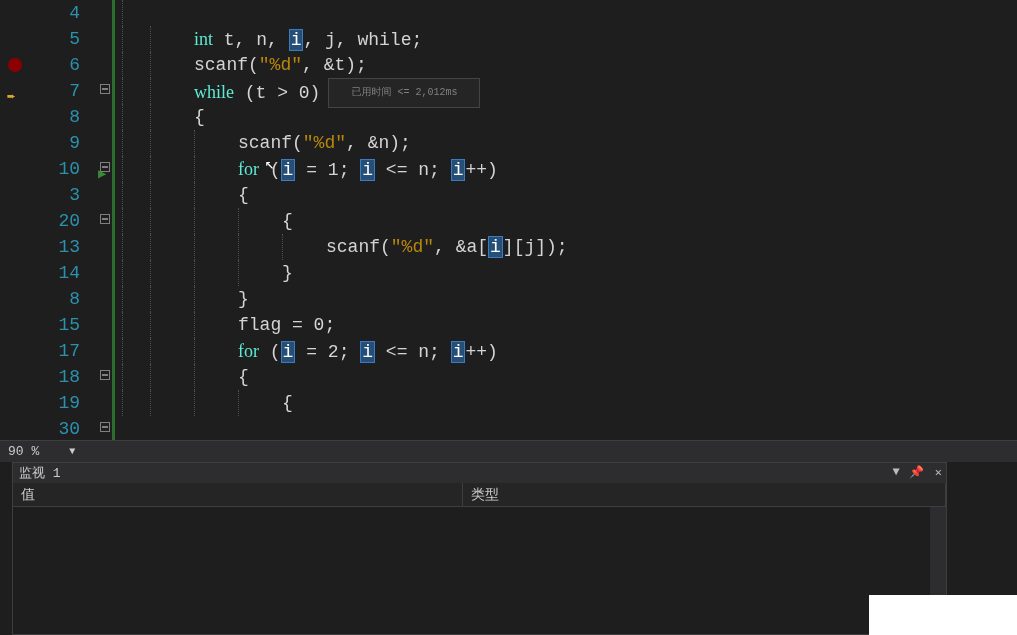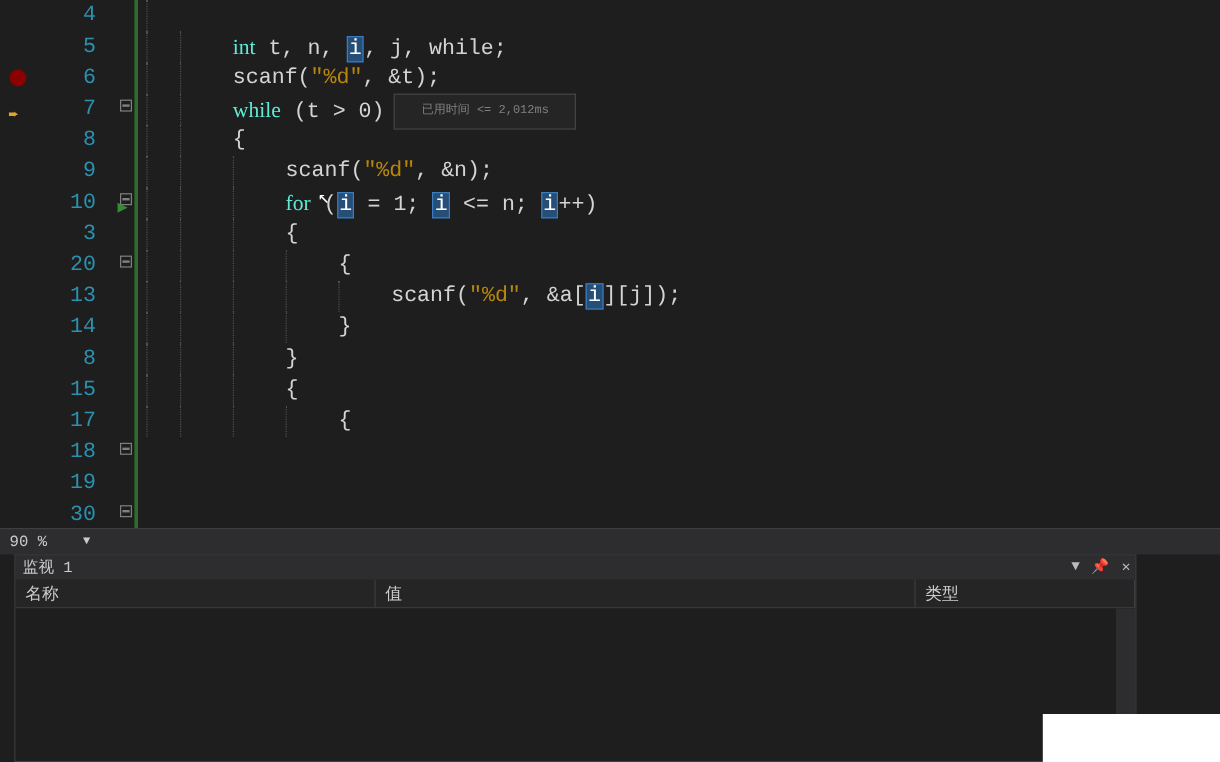--- a/index.html
+++ b/index.html
@@ -120,20 +120,22 @@
       <div class="row"><span class="guide" style="width: 28px;"></span><span class="guide" style="width: 44px;"></span><span class="txt">scanf(</span><span class="str">"%d"</span><span class="txt">, &amp;t);</span></div>
       <div class="row"><span class="guide" style="width: 28px;"></span><span class="guide" style="width: 44px;"></span><span class="kw">while</span><span class="txt"> (t &gt; 0)</span><span class="inlay">已用时间 &lt;= 2,012ms</span></div>
       <div class="row"><span class="guide" style="width: 28px;"></span><span class="guide" style="width: 44px;"></span><span class="txt">{</span></div>
       <div class="row"><span class="guide" style="width: 28px;"></span><span class="guide" style="width: 44px;"></span><span class="guide" style="width: 44px;"></span><span class="txt">scanf(</span><span class="str">"%d"</span><span class="txt">, &amp;n);</span></div>
       <div class="row"><span class="exec-arrow">▶</span><span class="guide" style="width: 28px;"></span><span class="guide" style="width: 44px;"></span><span class="guide" style="width: 44px;"></span><span class="kw">for</span><span class="txt"> (</span><span class="hl">i</span><span class="txt"> = 1; </span><span class="hl">i</span><span class="txt"> &lt;= n; </span><span class="hl">i</span><span class="txt">++)</span></div>
       <div class="row"><span class="guide" style="width: 28px;"></span><span class="guide" style="width: 44px;"></span><span class="guide" style="width: 44px;"></span><span class="txt">{</span></div>
       <div class="row"><span class="guide" style="width: 28px;"></span><span class="guide" style="width: 44px;"></span><span class="guide" style="width: 44px;"></span><span class="guide" style="width: 44px;"></span><span class="txt">{</span></div>
       <div class="row"><span class="guide" style="width: 28px;"></span><span class="guide" style="width: 44px;"></span><span class="guide" style="width: 44px;"></span><span class="guide" style="width: 44px;"></span><span class="guide" style="width: 44px;"></span><span class="txt">scanf(</span><span class="str">"%d"</span><span class="txt">, &amp;a[</span><span class="hl">i</span><span class="txt">][j]);</span></div>
       <div class="row"><span class="guide" style="width: 28px;"></span><span class="guide" style="width: 44px;"></span><span class="guide" style="width: 44px;"></span><span class="guide" style="width: 44px;"></span><span class="txt">}</span></div>
       <div class="row"><span class="guide" style="width: 28px;"></span><span class="guide" style="width: 44px;"></span><span class="guide" style="width: 44px;"></span><span class="txt">}</span></div>
+      <div class="row"><span class="guide" style="width: 28px;"></span><span class="guide" style="width: 44px;"></span><span class="guide" style="width: 44px;"></span><span class="txt">flag = 0;</span></div>
+      <div class="row"><span class="guide" style="width: 28px;"></span><span class="guide" style="width: 44px;"></span><span class="guide" style="width: 44px;"></span><span class="kw">for</span><span class="txt"> (</span><span class="hl">i</span><span class="txt"> = 2; </span><span class="hl">i</span><span class="txt"> &lt;= n; </span><span class="hl">i</span><span class="txt">++)</span></div>
       <div class="row"><span class="guide" style="width: 28px;"></span><span class="guide" style="width: 44px;"></span><span class="guide" style="width: 44px;"></span><span class="txt">{</span></div>
       <div class="row"><span class="guide" style="width: 28px;"></span><span class="guide" style="width: 44px;"></span><span class="guide" style="width: 44px;"></span><span class="guide" style="width: 44px;"></span><span class="txt">{</span></div>
     </div>
   <div class="cursor-img">↖</div>
 </div>
 
 <div class="zoom-bar">
   <span>90 %</span>
   <span class="dd">▼</span>
 </div>
@@ -142,21 +144,20 @@
   <div class="watch">
     <div class="watch-title">
       <span>监视 1</span>
       <div class="icons">
         <span>▼</span>
         <span>📌</span>
         <span>✕</span>
       </div>
     </div>
     <div class="watch-hdr">
-      <div class="w1">名称</div>
       <div class="w2">值</div>
       <div class="w3">类型</div>
     </div>
     <div class="watch-body">
       <div class="sb"></div>
     </div>
   </div>
 </div>
 
 <div class="white-box"></div>

